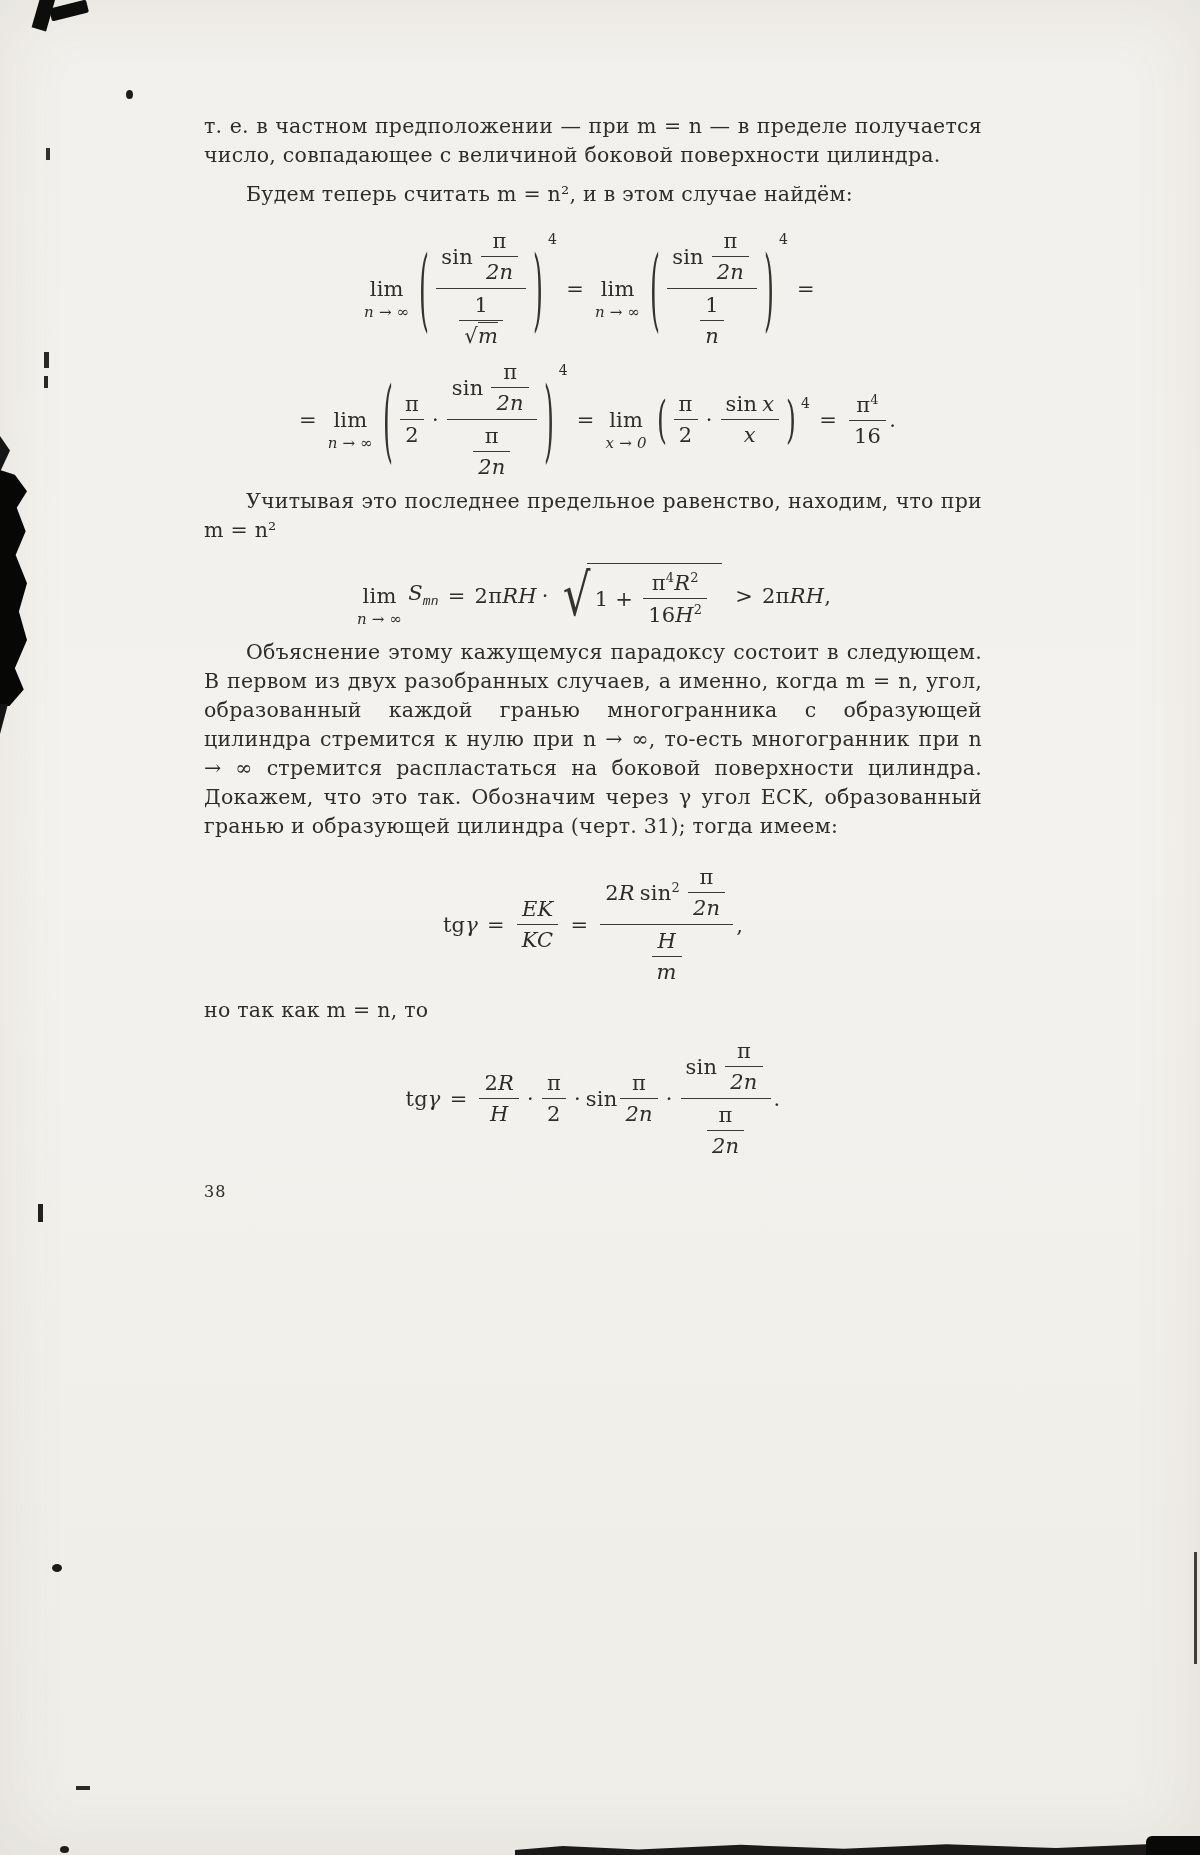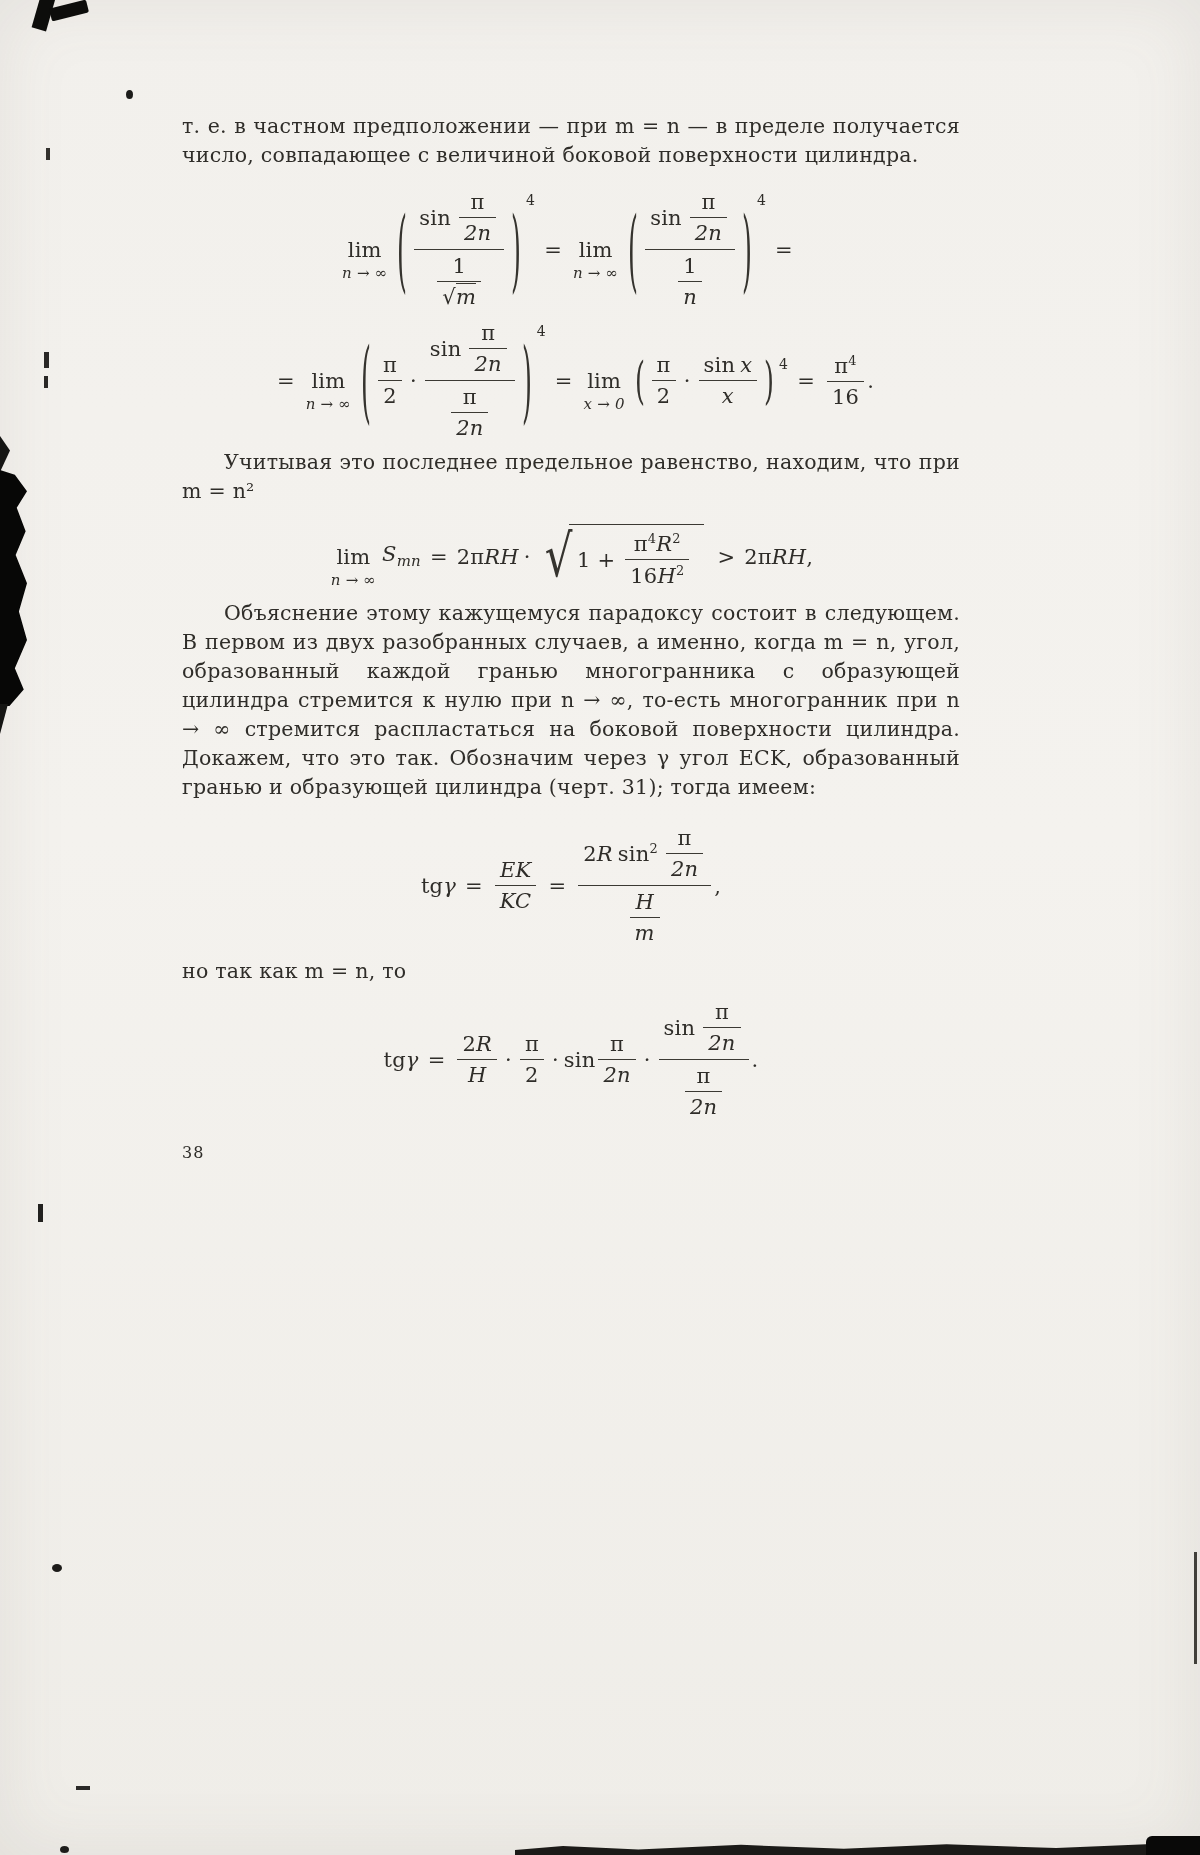--- a/index.html
+++ b/index.html
@@ -4,41 +4,41 @@
 <style>
   * { margin:0; padding:0; box-sizing:border-box; }
   html,body { width:1200px; height:1855px; }
   body { background:#dcdad6; font-family:"DejaVu Serif","Liberation Serif",serif; }
   .page {
     position:relative; width:1200px; height:1855px; overflow:hidden;
     background:linear-gradient(180deg,#f2f0ec 0%,#f4f2ee 45%,#efede8 100%);
     box-shadow: inset 0 0 70px rgba(110,100,85,0.10);
     color:#2e2c28;
   }
-  .content { position:absolute; left:182px; top:112px; width:778px; }
+  .content { position:absolute; left:204px; top:112px; width:778px; }
   .para { font-size:20.5px; line-height:29px; text-align:justify; letter-spacing:0.25px; color:#2f2d29; }
   .indent { text-indent:42px; }
   .mt { margin-top:10px; }
 
   
   .formula { display:flex; align-items:center; justify-content:center; font-size:21px; color:#2f2d29; letter-spacing:0.2px; }
   .formula i { font-style:italic; }
   .fr { display:inline-flex; flex-direction:column; align-items:stretch; margin:0 3px; vertical-align:middle; }
   .fr > .nm { display:flex; align-items:center; justify-content:center; gap:5px; padding:1px 5px 3px; }
   .fr > .dn { display:flex; align-items:center; justify-content:center; gap:5px; border-top:1.4px solid #3b3933; padding:3px 5px 1px; }
   .lim { display:inline-flex; flex-direction:column; align-items:center; margin:0 6px 0 2px; transform:translateY(11px); }
   .lim .limw { line-height:1.1; }
   .lim .limsub { font-size:15px; margin-top:2px; white-space:nowrap; }
   .fgroup { display:inline-flex; align-items:center; }
   .bp { display:inline-block; font-size:30px; line-height:1.1; transform:scaleY(var(--sy,1.8)) scaleX(0.85); color:#35332e; margin:0 3px; font-weight:400; }
   .bexp { font-size:14px; align-self:flex-start; transform:translateY(4px); margin-left:1px; }
   .rel { margin:0 9px; }
   .cdot { margin:0 5px; }
   sup { font-size:13px; }
-  sub { font-size:15px; }
+  sub { font-size:13px;font-family:Liberation Mono, monospace; }
   .tok { white-space:nowrap; }
   .ovl { border-top:1.2px solid #3b3933; padding-top:1px; }
   .sqrt { display:inline-flex; align-items:center; margin:0 4px; }
   .radsign { font-size:58px; line-height:0.85; font-weight:300; transform:scaleX(0.75); margin-right:-8px; color:#35332e; }
   .radicand { display:inline-flex; align-items:center; gap:7px; border-top:1.6px solid #3b3933; padding:5px 12px 0 8px; }
   .f1 { margin:18px 0 8px; }
   .f2 { margin:8px 0 0; }
   .f3 { margin:18px 0 10px; }
   .f4 { margin:22px 0 10px; }
   .f5 { margin:12px 0 0; }
@@ -84,20 +84,21 @@
   <div class="art a-m3"></div>
   <div class="art a-rline"></div>
   <div class="art a-bband"></div>
   <div class="art a-bcorner"></div>
   <div class="art a-bl"></div>
 
   <div class="content">
 
     <p class="para">т. е. в частном предположении — при m = n — в пределе получается число, совпадающее с величиной боковой поверхности цилиндра.</p>
 
+    <p class="para indent mt">Будем теперь считать m = n², и в этом случае найдём:</p>
 
     <div class="formula f1">
       <span class="lim">
         <span class="limw">lim</span>
         <span class="limsub"><i>n → ∞</i></span>
       </span>
       <span class="fgroup">
         <span class="bp" style="--sy:3.0">(</span>
         <span class="fr">
           <span class="nm">

